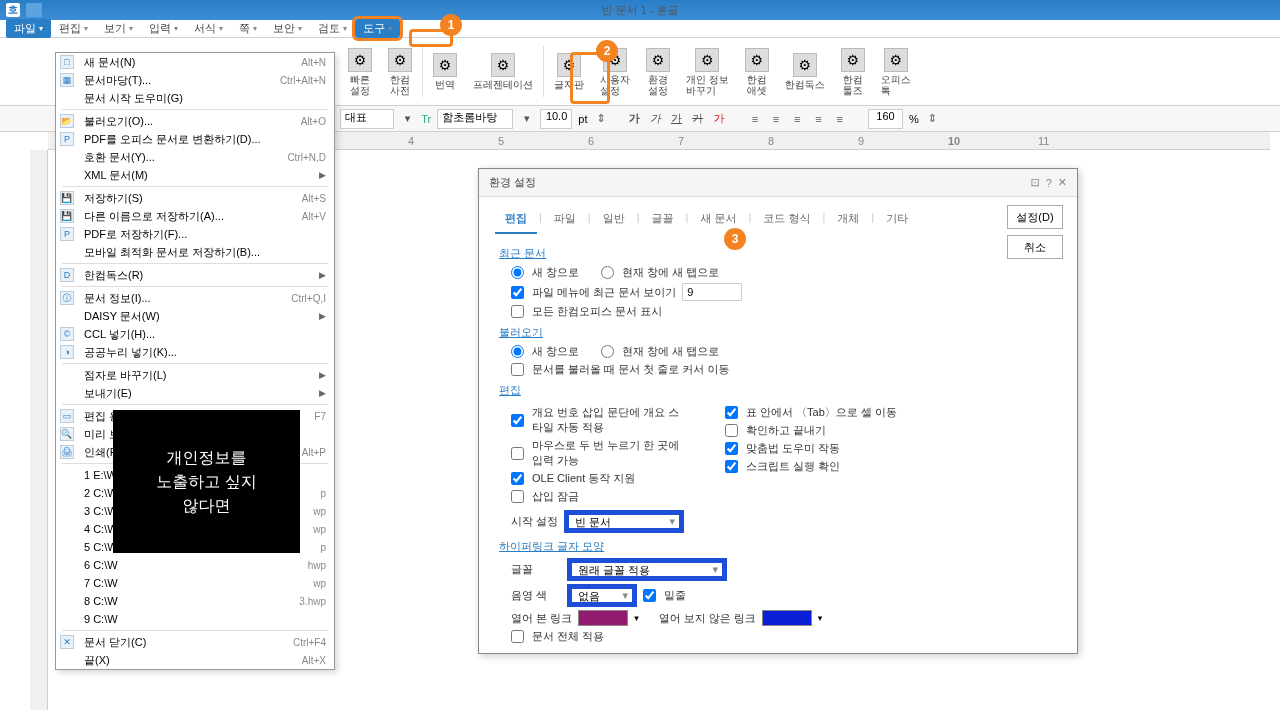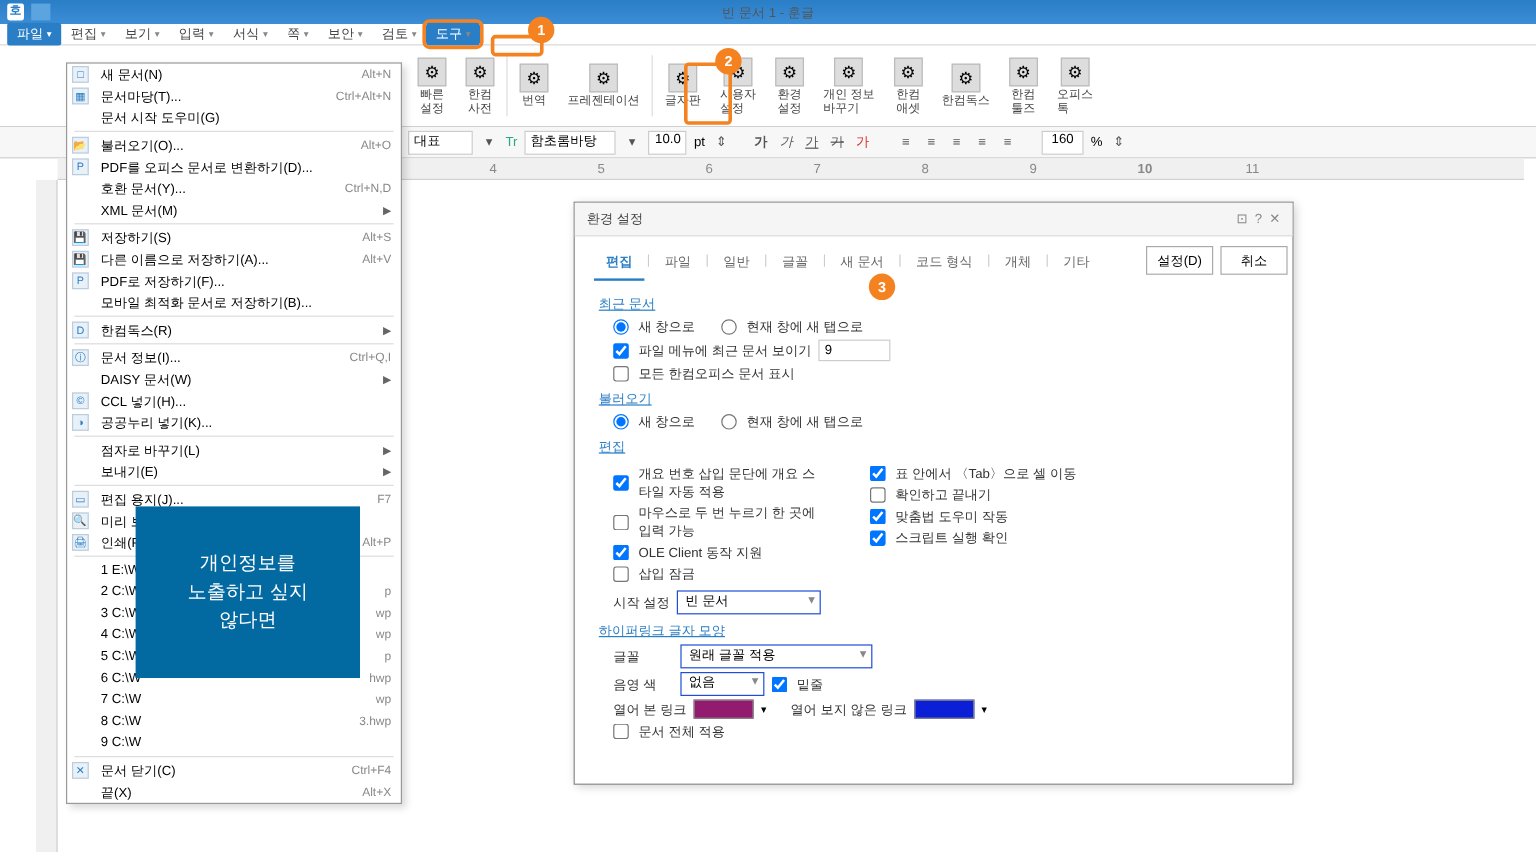--- a/index.html
+++ b/index.html
@@ -30,41 +30,41 @@
 .toolbar2 select,.toolbar2 .sel{height:20px;border:1px solid #ccc;background:#fff;font-size:11px;padding:0 4px;}
 .toolbar2 .btn{width:20px;height:20px;border:1px solid transparent;display:flex;align-items:center;justify-content:center;font-size:11px;color:#555;}
 .ruler{height:18px;background:#f0f0f0;border-bottom:1px solid #d0d0d0;margin-left:48px;margin-right:10px;position:relative;font-size:8px;color:#888;}
 .ruler span{position:absolute;top:3px;}
 .dropdown-menu{position:absolute;left:55px;top:52px;width:280px;background:#fff;border:1px solid #999;box-shadow:3px 3px 6px rgba(0,0,0,0.15);z-index:150;}
 .dropdown-menu .item{display:flex;align-items:center;height:18px;padding:0 8px 0 28px;position:relative;cursor:pointer;}
 .dropdown-menu .item .shortcut{margin-left:auto;color:#888;font-size:10px;}
 .dropdown-menu .item .arrow{margin-left:auto;color:#666;font-size:9px;}
 .dropdown-menu .sep{height:1px;background:#ddd;margin:2px 6px;}
 .dropdown-menu .icon-box{position:absolute;left:4px;width:14px;height:14px;background:#e8f0f8;border:1px solid #bcd;font-size:9px;text-align:center;line-height:12px;color:#2a7ec6;}
-.privacy-box{position:absolute;left:113px;top:410px;width:187px;height:143px;background:#0369a1;color:#fff;display:flex;align-items:center;justify-content:center;text-align:center;font-size:16px;line-height:24px;z-index:160;margin-top:12px;}
+.privacy-box{position:absolute;left:113px;top:410px;width:187px;height:143px;background:#000000;color:#fff;display:flex;align-items:center;justify-content:center;text-align:center;font-size:16px;line-height:24px;z-index:160;}
 .dialog{position:absolute;left:478px;top:168px;width:600px;height:486px;background:#fff;border:1px solid #888;box-shadow:2px 2px 8px rgba(0,0,0,0.2);z-index:120;}
 .dialog .dlg-title{height:28px;background:#f5f5f5;border-bottom:1px solid #ddd;display:flex;align-items:center;padding:0 10px;color:#444;}
 .dialog .dlg-title .close{margin-left:auto;color:#888;cursor:pointer;}
 .dialog .dlg-title .q{margin-left:6px;color:#888;}
 .dialog .tabs{display:flex;padding:8px 16px 0;gap:0;}
 .dialog .tabs .tab{padding:6px 10px;color:#666;cursor:pointer;}
 .dialog .tabs .tab.active{color:#2a7ec6;border-bottom:2px solid #2a7ec6;font-weight:bold;}
 .dialog .tabs .tabsep{color:#ccc;padding:6px 2px;}
 .dialog .body{padding:12px 20px;position:relative;}
-.dialog .btns{position:absolute;right:4px;top:36px;display:flex;flex-direction:row;gap:6px;}
+.dialog .btns{position:absolute;right:14px;top:36px;display:flex;flex-direction:column;gap:6px;}
 .dialog .btns button{width:56px;height:24px;border:1px solid #aaa;background:#fff;cursor:pointer;font-size:11px;}
 .section-title{color:#2a7ec6;font-size:11px;margin:6px 0 4px;text-decoration:underline;}
 .section-title.first{margin-top:0;}
 .field-row{display:flex;align-items:center;margin:3px 0 3px 12px;gap:6px;}
 .field-row input[type=radio],.field-row input[type=checkbox]{margin-right:2px;}
 .field-row label{color:#333;}
 .num-input{width:60px;height:18px;border:1px solid #ccc;padding:0 4px;}
 .two-col{display:flex;gap:40px;}
 .two-col>div{flex:1;}
-.sel2{height:20px;border:1px solid #1d4ed8;background:#fff;padding:0 20px 13px 6px;min-width:120px;position:relative;}
+.sel2{height:20px;border:5px solid #1d4ed8;background:#fff;padding:0 20px 13px 6px;min-width:120px;position:relative;}
 .sel2::after{content:"▾";position:absolute;right:4px;color:#888;}
 .color-swatch{width:50px;height:16px;border:1px solid #888;display:inline-block;vertical-align:middle;}
 .left-ruler{position:absolute;left:30px;top:150px;width:18px;bottom:10px;background:#f0f0f0;border-right:1px solid #d0d0d0;}
 </style>
 </head>
 <body>
 
 <div class="titlebar">
   <div class="hangul-icon">호</div>
   <div class="drop"></div>
@@ -386,20 +386,24 @@
       </div>
 
     <div class="section-title">불러오기</div>
     <div class="field-row">
       <input type="radio" checked="" style="">
         <label>새 창으로</label>
       <span style="width:10px"></span>
       <input type="radio" style="">
         <label>현재 창에 새 탭으로</label>
     </div>
+    <div class="field-row">
+        <input type="checkbox" style="">
+        <label>문서를 불러올 때 문서 첫 줄로 커서 이동</label>
+      </div>
 
     <div class="section-title">편집</div>
     <div class="two-col" style="margin-left:12px">
       <div id="editL">
           <div class="field-row" style="margin-left:0">
             <input type="checkbox" checked="" style="">
             <label>개요 번호 삽입 문단에 개요 스타일 자동 적용</label>
           </div>
           <div class="field-row" style="margin-left:0">
             <input type="checkbox" style="">

